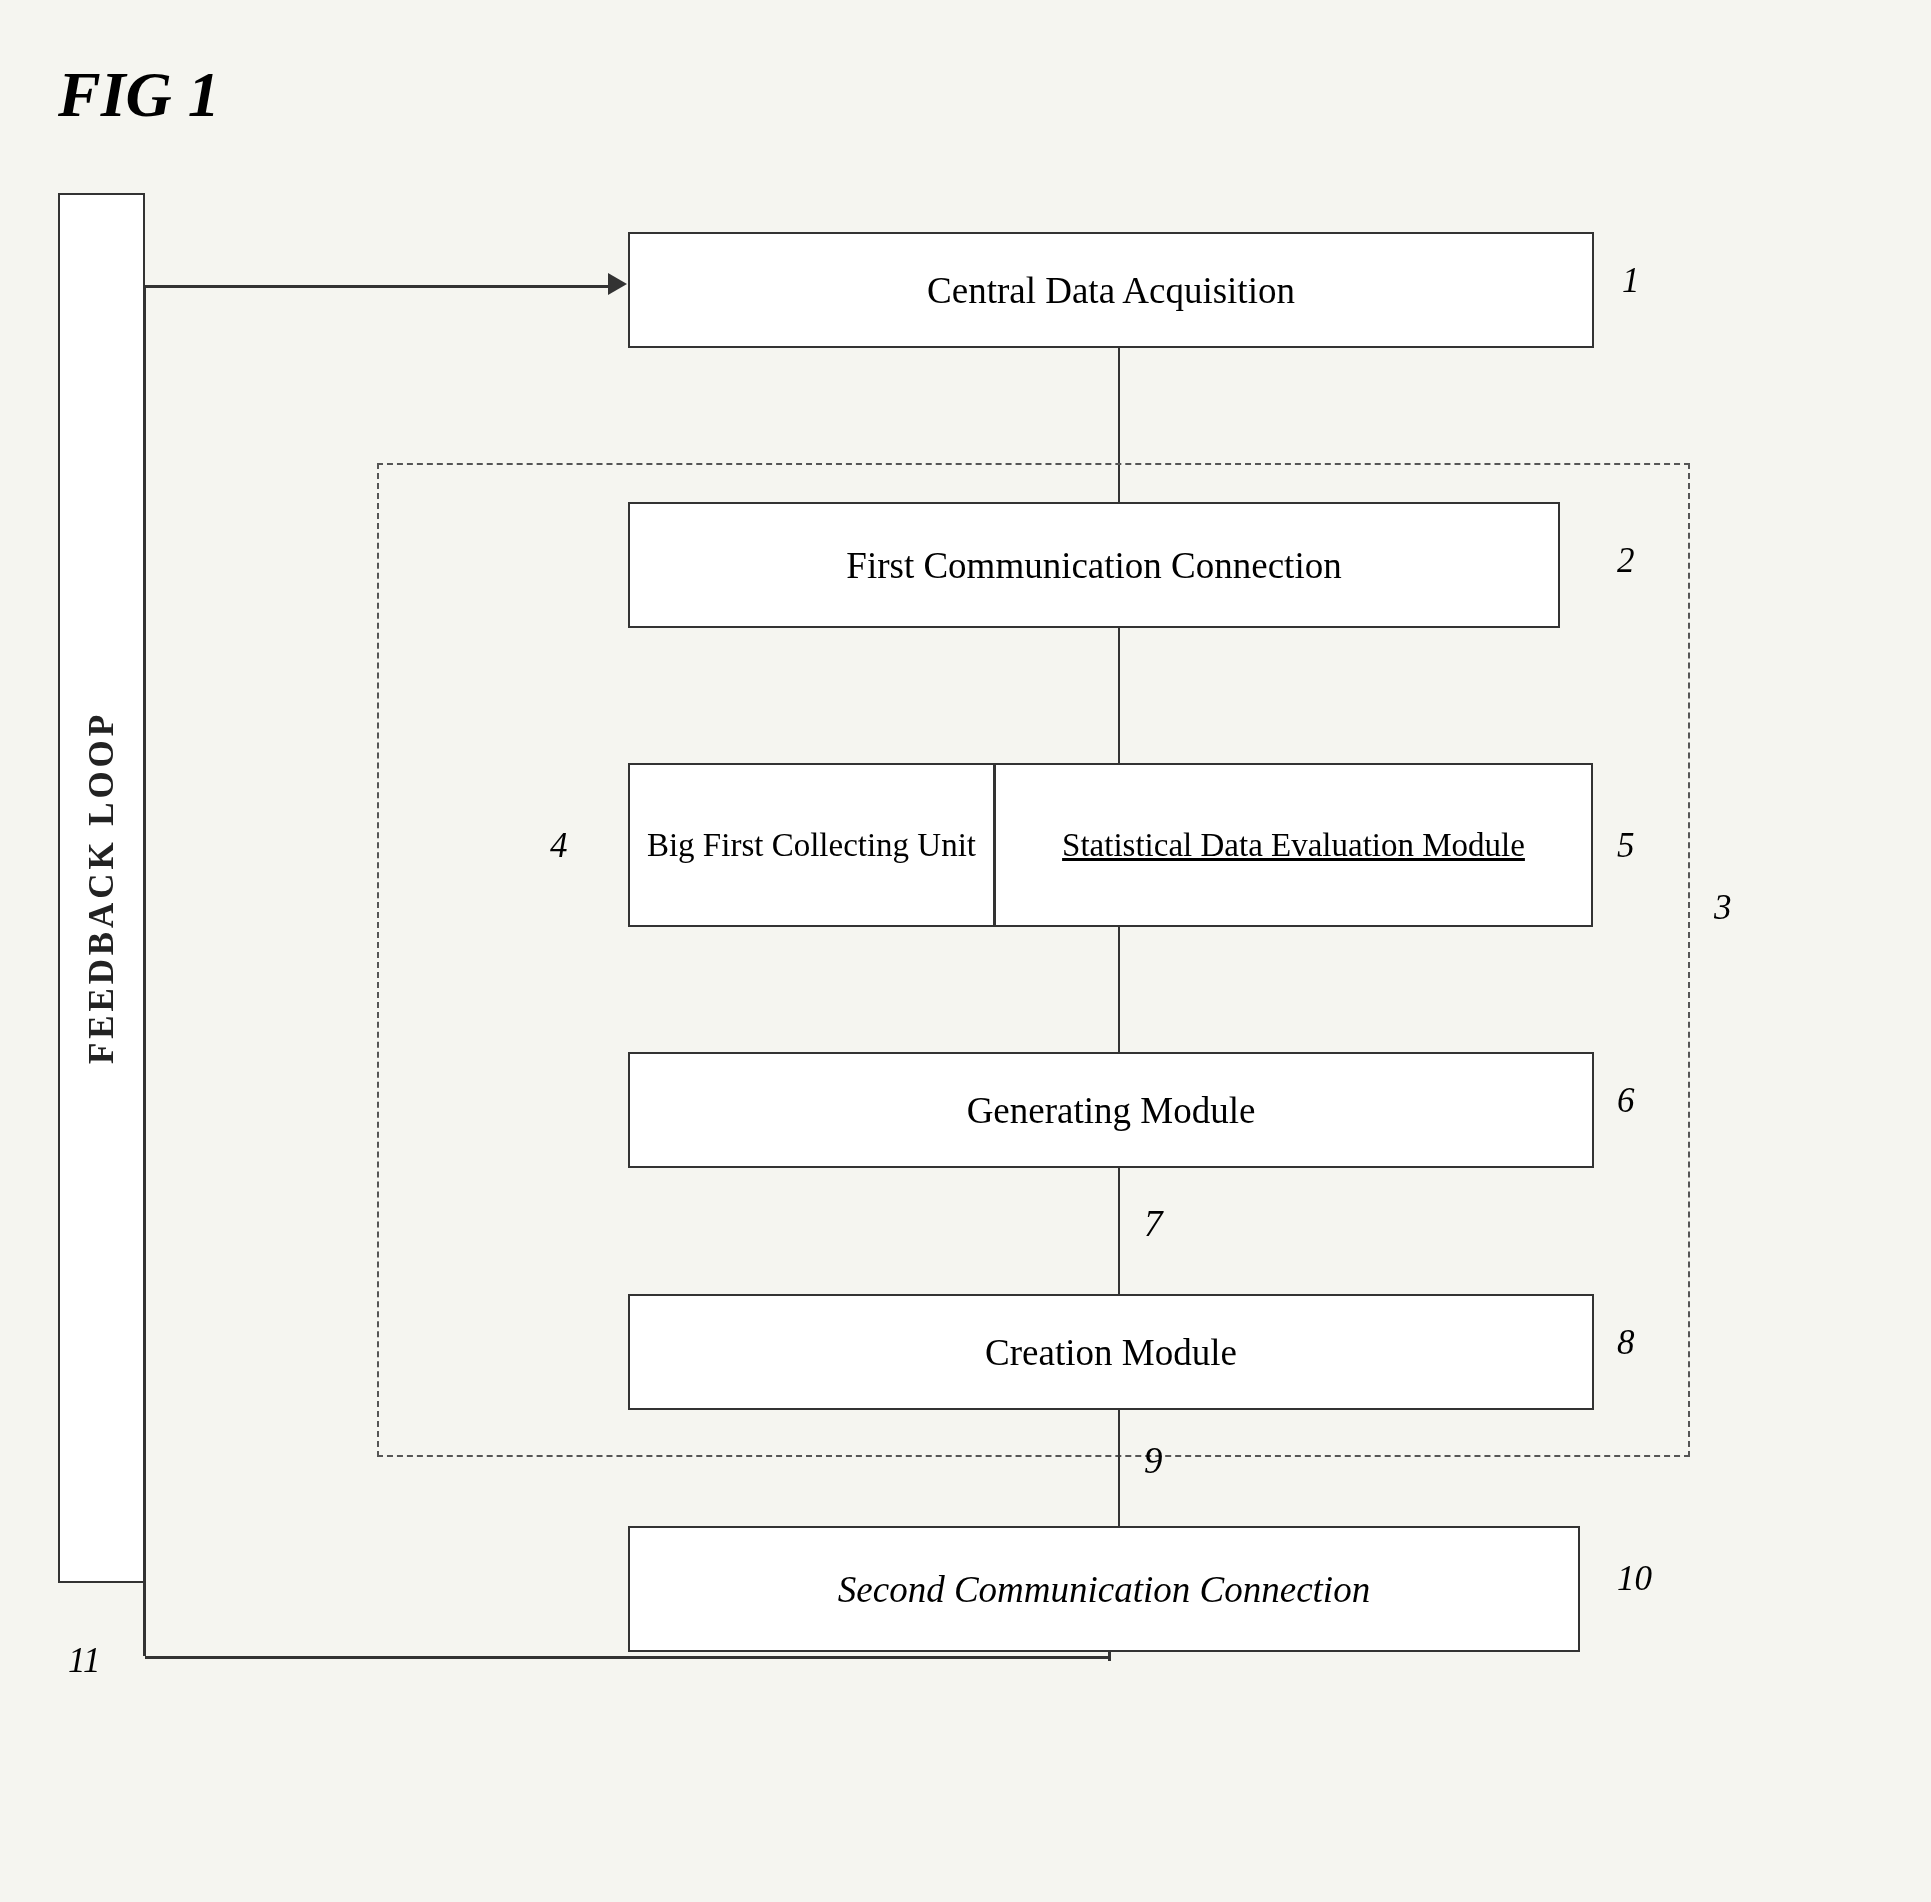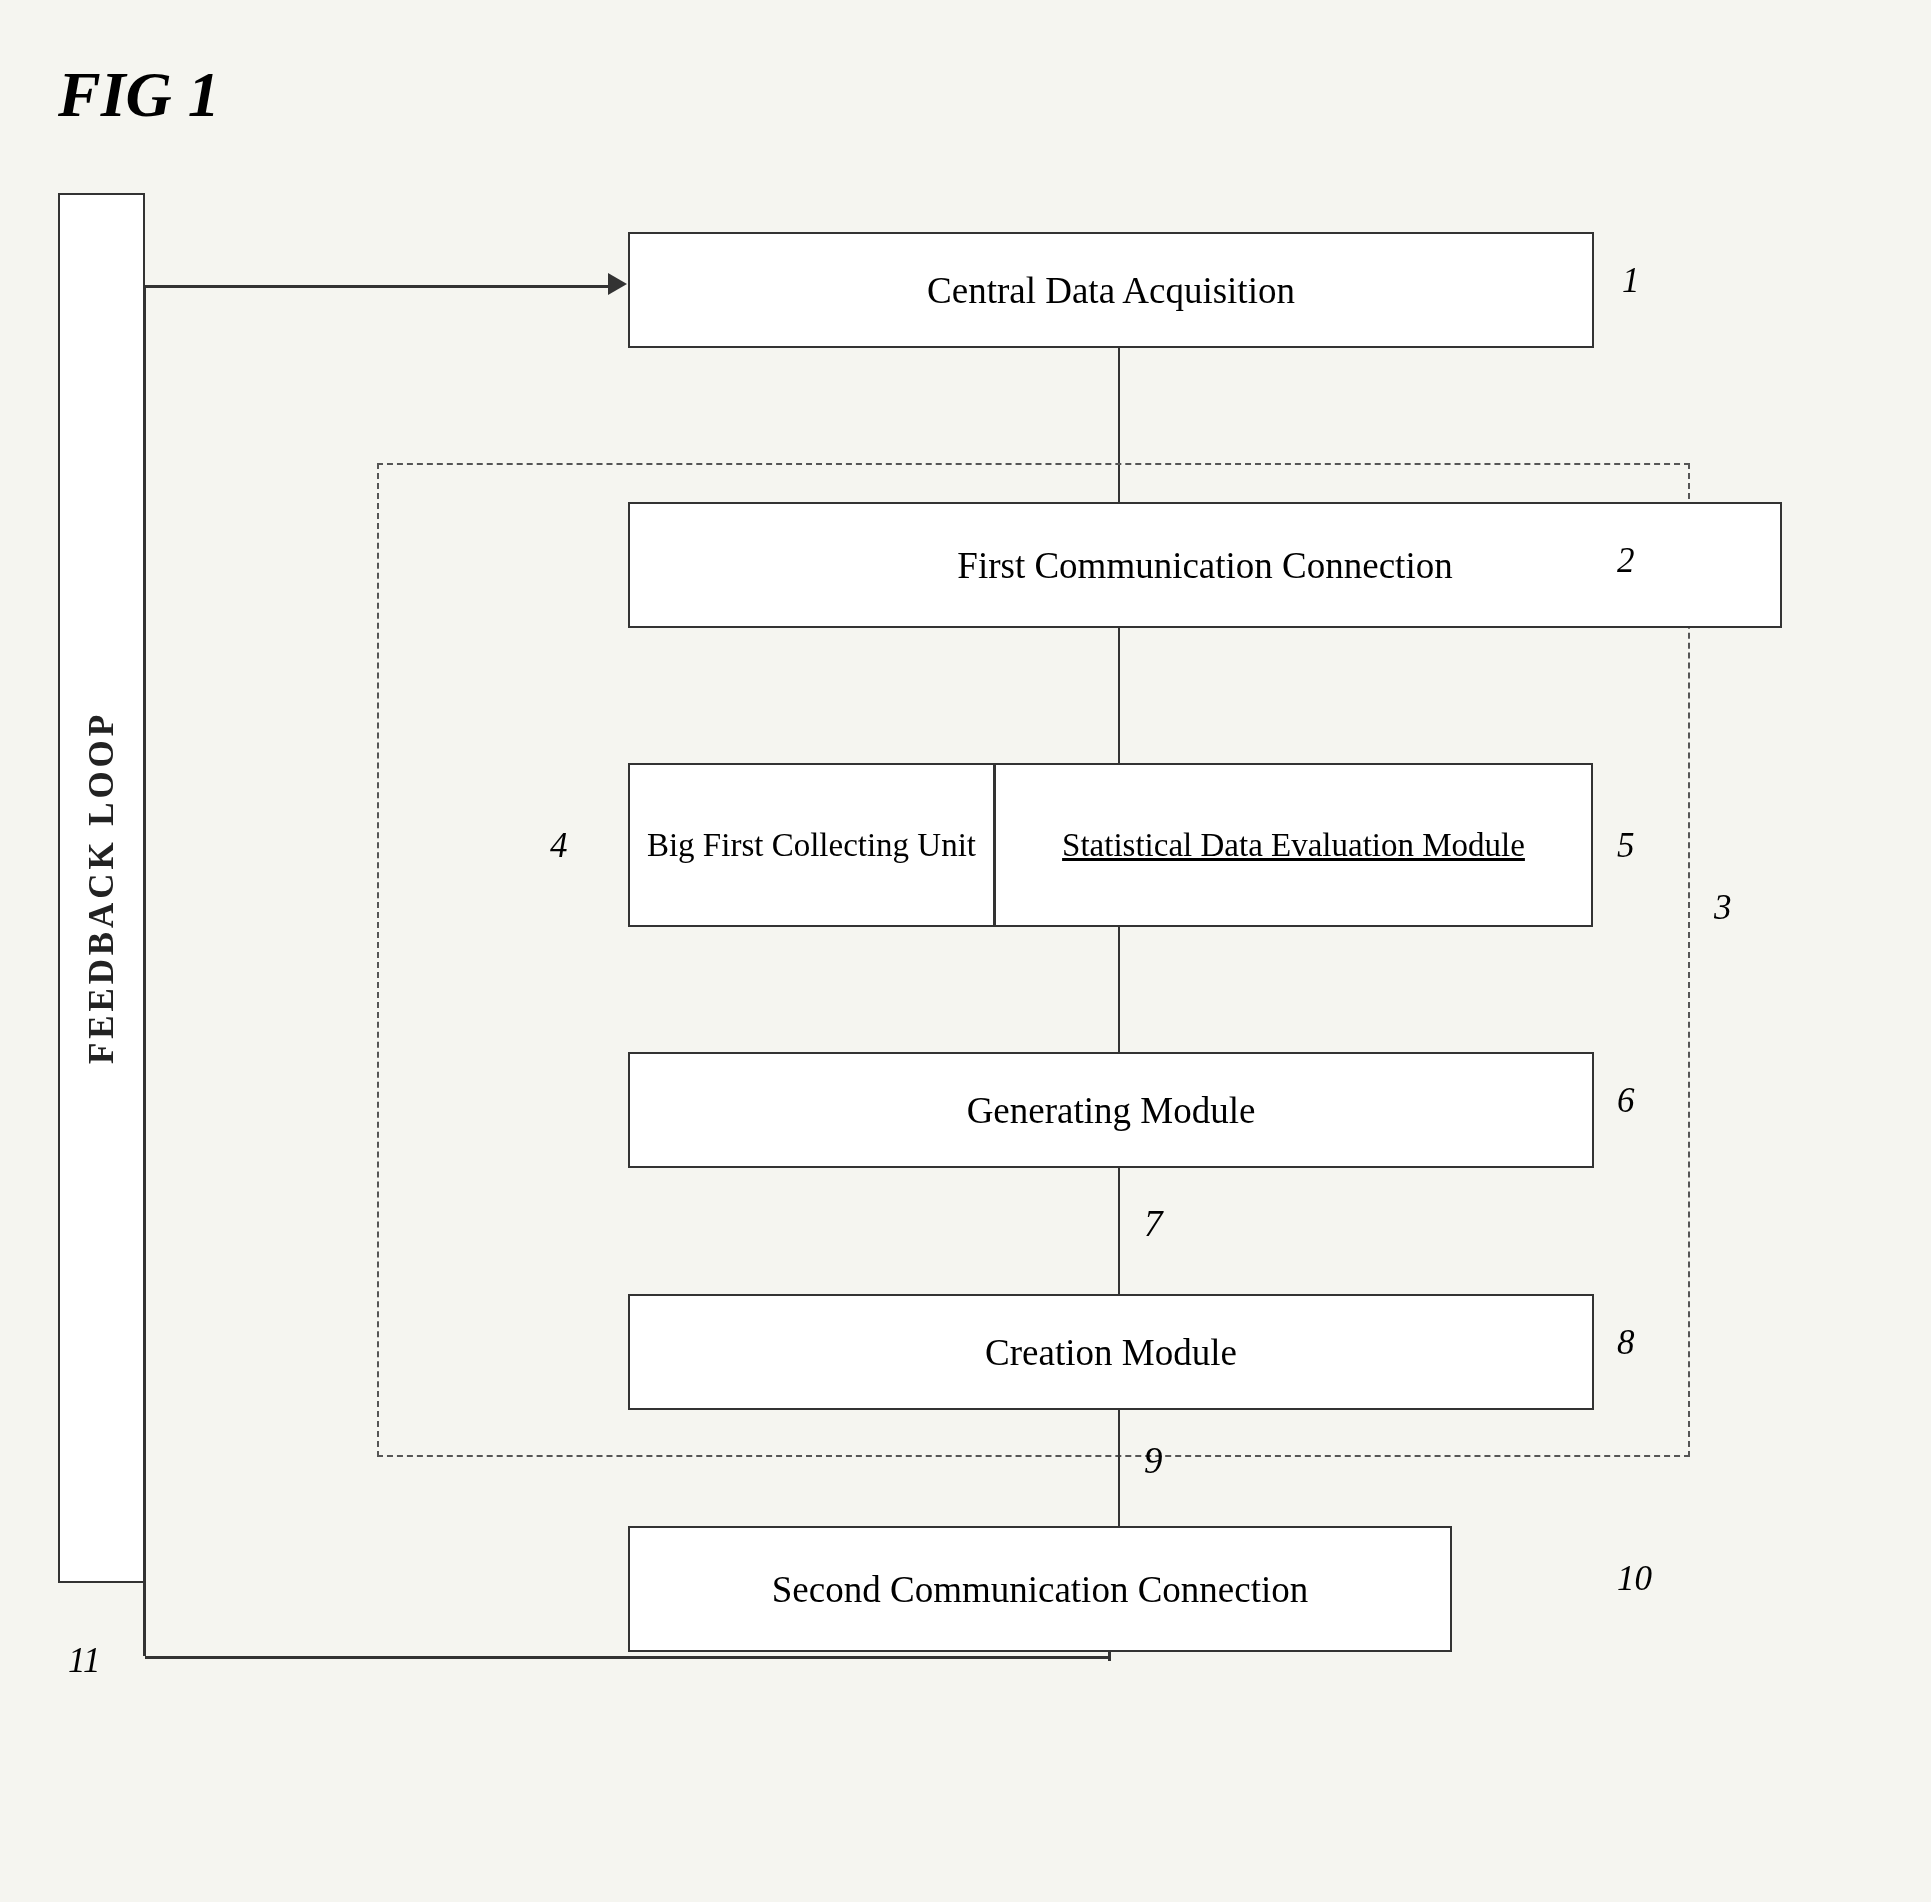--- a/index.html
+++ b/index.html
@@ -156,21 +156,21 @@
 
 <div class="arrow-down" style="left:1108px; top:348px;">
   <div class="arrow-line" style="height:154px;"></div>
   <div class="arrow-head-down"></div>
 </div>
 
 <div class="dashed-container" style="left:377px; top:463px; width:1313px; height:994px;">
 </div>
 <span class="ref-num" style="left:1714px; top:888px;">3</span>
 
-<div class="box" style="left:628px; top:502px; width:1154px; height:126px;">
+<div class="box" style="left:628px; top:502px; width:932px; height:126px;">
   <span>First Communication Connection</span>
 </div>
 <span class="ref-num" style="left:1617px; top:541px;">2</span>
 
 <div class="arrow-down" style="left:1108px; top:628px;">
   <div class="arrow-line" style="height:135px;"></div>
   <div class="arrow-head-down"></div>
 </div>
 
 <div class="box" style="left:628px; top:763px; width:367px; height:164px;">
@@ -203,21 +203,21 @@
   <span>Creation Module</span>
 </div>
 <span class="ref-num" style="left:1617px; top:1323px;">8</span>
 
 <div class="arrow-down" style="left:1108px; top:1410px;">
   <div class="arrow-line" style="height:116px;"></div>
   <div class="arrow-head-down"></div>
 </div>
 <span class="label-9" style="left:1144px; top:1439px;">9</span>
 
-<div class="box" style="left:628px; top:1526px; width:824px; height:126px;">
+<div class="box" style="left:628px; top:1526px; width:952px; height:126px;font-style:italic;">
   <span>Second Communication Connection</span>
 </div>
 <span class="ref-num" style="left:1617px; top:1559px;">10</span>
 
 <div class="v-line" style="left:143px; top:285px; height:1371px;"></div>
 
 <div class="h-line" style="left:145px; top:1656px; width:966px;"></div>
 
 <div class="v-line" style="left:1108px; top:1651px; height:9.7px;"></div>
 

